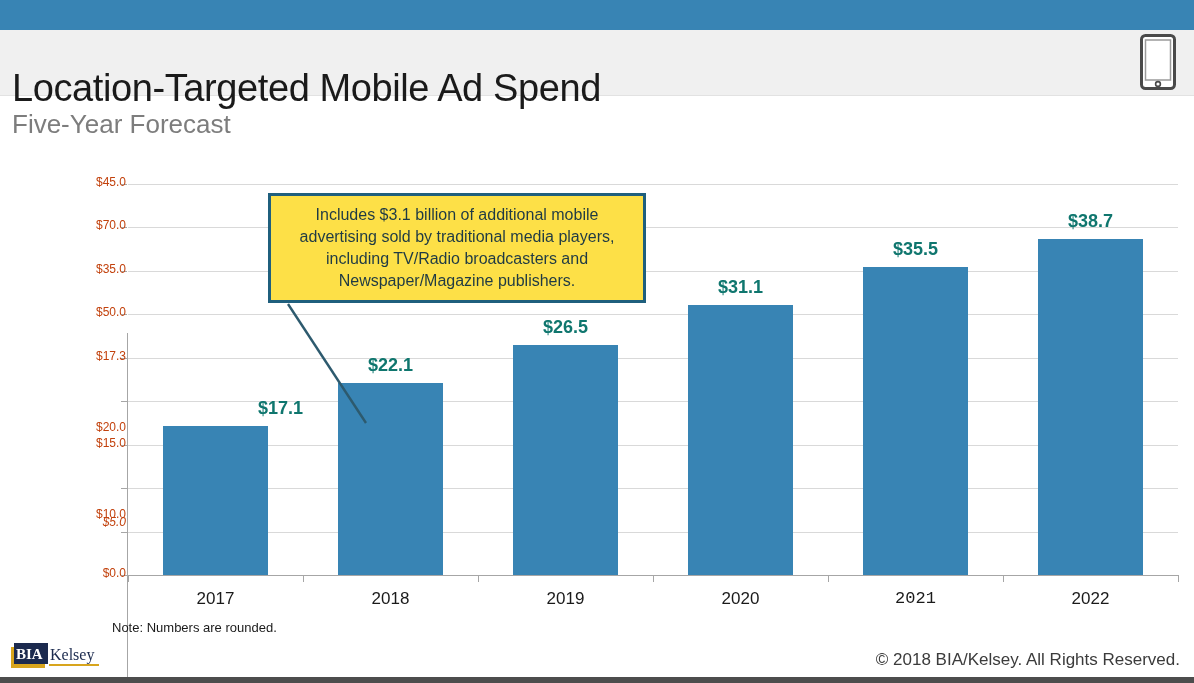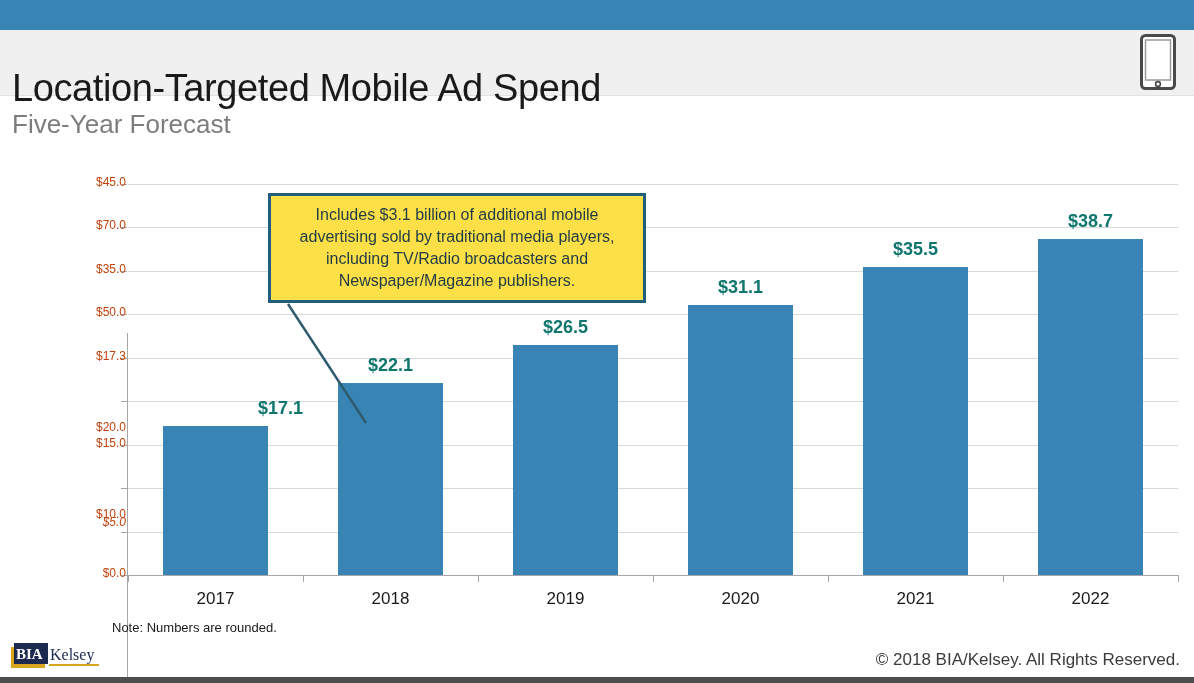--- a/index.html
+++ b/index.html
@@ -178,21 +178,21 @@
     <div id="xaxis">
         <div class="xtick" style="left: 128px; top: 425px;"></div>
         <div class="xcat" style="left: 128px; width: 175px; top: 439px;">2017</div>
         <div class="xtick" style="left: 303px; top: 425px;"></div>
         <div class="xcat" style="left: 303px; width: 175px; top: 439px;">2018</div>
         <div class="xtick" style="left: 478px; top: 425px;"></div>
         <div class="xcat" style="left: 478px; width: 175px; top: 439px;">2019</div>
         <div class="xtick" style="left: 653px; top: 425px;"></div>
         <div class="xcat" style="left: 653px; width: 175px; top: 439px;">2020</div>
         <div class="xtick" style="left: 828px; top: 425px;"></div>
-        <div class="xcat" style="left: 828px; width: 175px; top: 439px;">2021</div>
+        <div class="xcat" style="left: 828px; width: 175px; top: 439px; font-family: Liberation Mono, monospace;">2021</div>
         <div class="xtick" style="left: 1003px; top: 425px;"></div>
         <div class="xcat" style="left: 1003px; width: 175px; top: 439px;">2022</div>
         <div class="xtick" style="left: 1178px; top: 425px;"></div>
       </div>
   </div>
 
   <svg class="leader">
     <line x1="288" y1="304" x2="366" y2="423" stroke="#2d5a6e" stroke-width="2.4"></line>
   </svg>
   <div class="callout">

